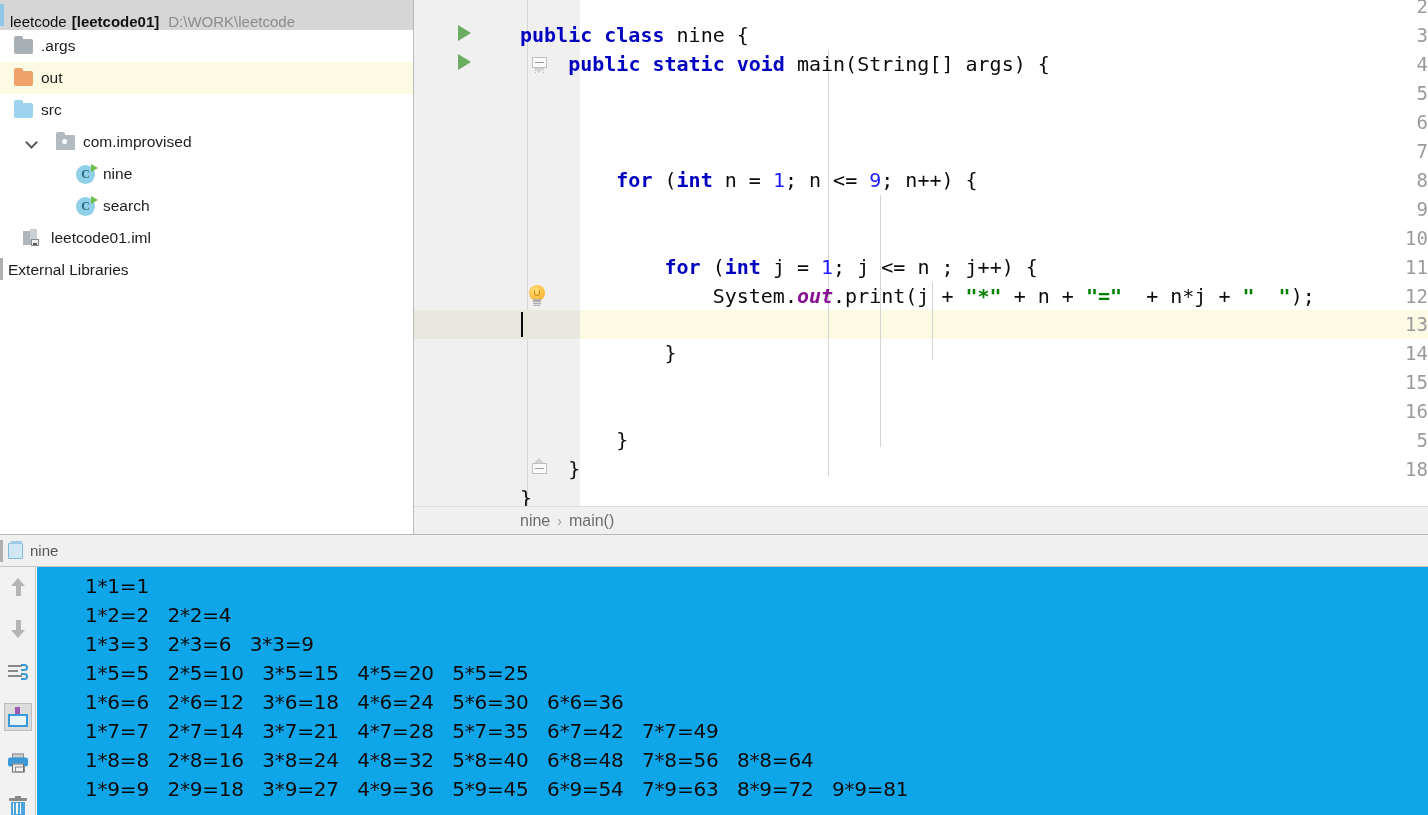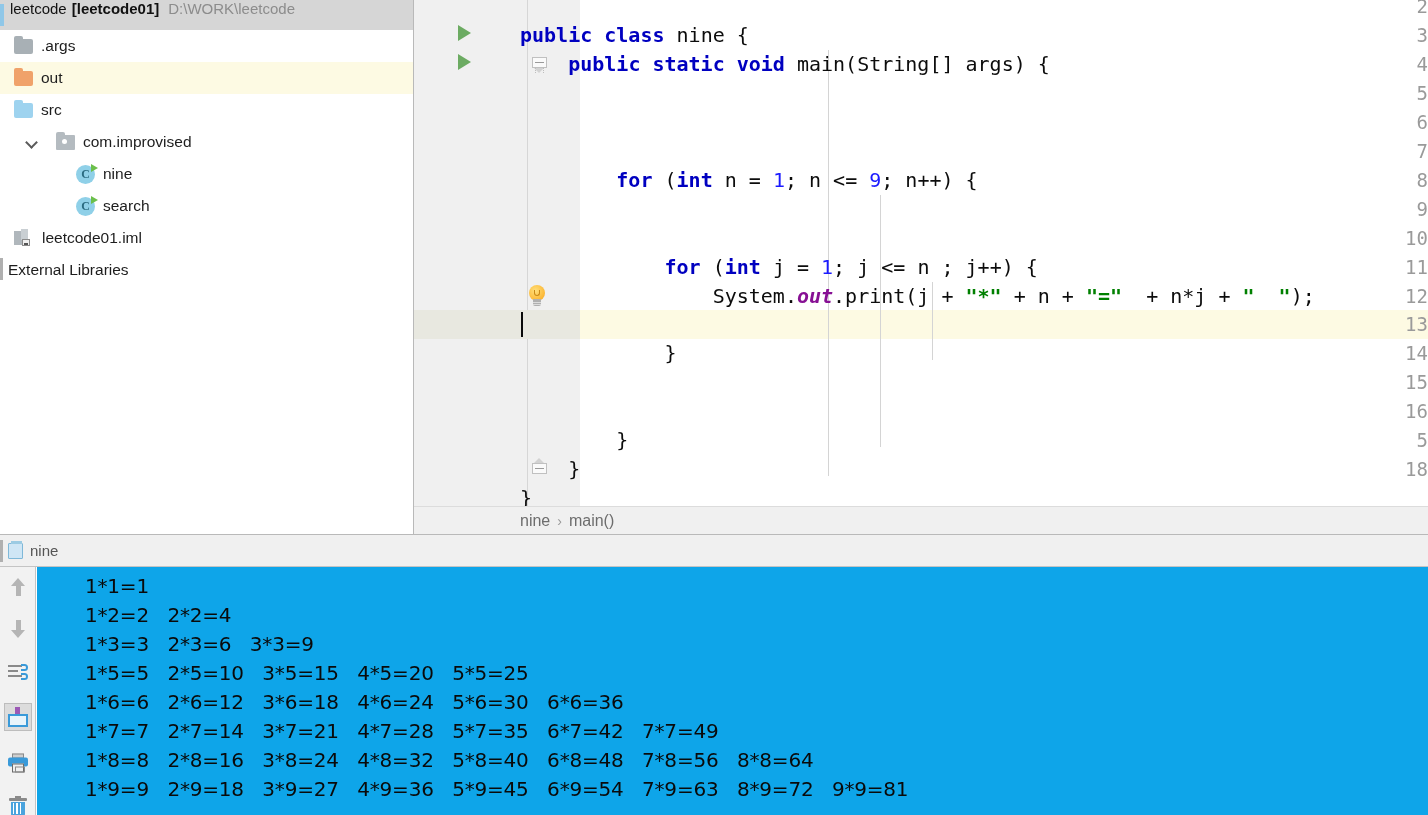--- a/index.html
+++ b/index.html
@@ -16,21 +16,21 @@
     position: absolute; left: 0; top: 0;
     width: 414px; height: 534px;
     background: #ffffff;
     border-right: 1px solid #b9b9b9;
     overflow: hidden;
   }
   #project-header {
     position: relative;
     height: 30px;
     background: #d6d6d6;
-    display: flex; align-items: flex-start;
+    display: flex; align-items: flex-end;
     padding-left: 10px;
     font-size: 15px;
     color: #1a1a1a;
     white-space: nowrap;
   }
   #project-header .hbar {
     position: absolute; left: 0; top: 4px;
     width: 4px; height: 22px; background: #8fc7e8;
   }
   #project-header .proj-name { color: #111; }
@@ -420,21 +420,21 @@
     <div class="tree-row" style="padding-left:76px">
       <span class="ico class-ico">C<span class="runarrow"></span></span>
       <span class="tree-label">nine</span>
     </div>
 
     <div class="tree-row" style="padding-left:76px">
       <span class="ico class-ico">C<span class="runarrow"></span></span>
       <span class="tree-label">search</span>
     </div>
 
-    <div class="tree-row" style="padding-left:14px">
+    <div class="tree-row" style="padding-left:23px">
       <span class="ico iml-ico">
         <span class="p1"></span>
           <span class="p2"></span>
           <span class="p3"></span>
       </span>
       <span class="tree-label" style="margin-left:10px">leetcode01.iml</span>
     </div>
 
     <div class="tree-row" style="padding-left:4px">
       <span class="extlib-bar"></span>

